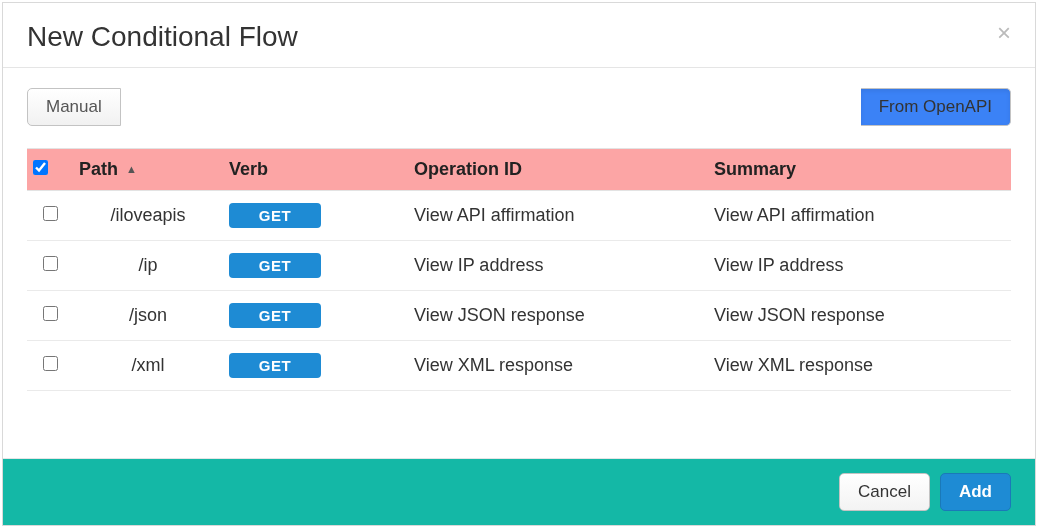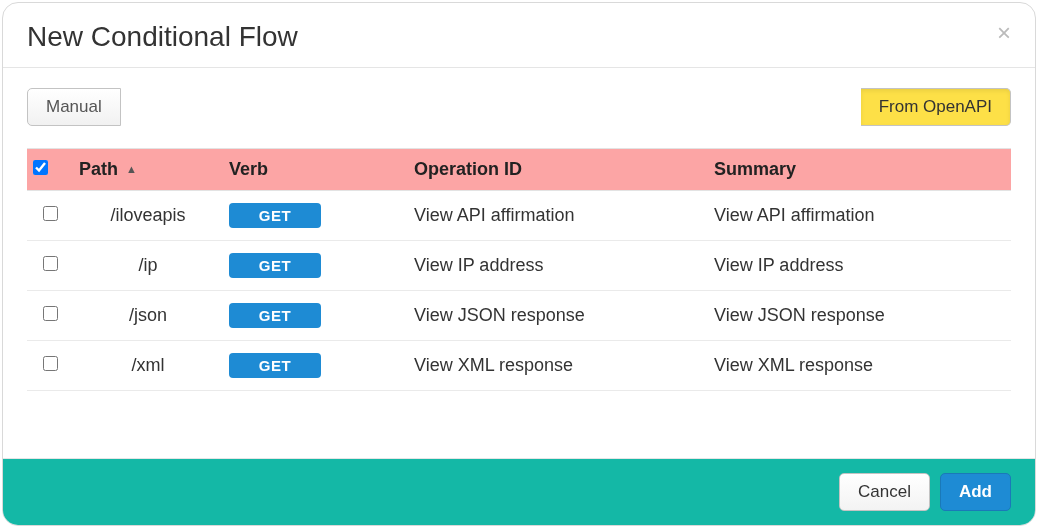--- a/index.html
+++ b/index.html
@@ -8,21 +8,21 @@
       background: #fff;
       width: 1038px;
       height: 528px;
       position: relative;
     }
     .modal {
       width: 1034px;
       height: 524px;
       margin: 2px;
       border: 1px solid #d9d9d9;
-      border-radius: 16px;
+      border-radius: 0;
       display: flex;
       flex-direction: column;
       overflow: hidden;
       background: #fff;
     }
     .modal-header {
       padding: 18px 24px 14px 24px;
       border-bottom: 1px solid #e5e5e5;
       display: flex;
       justify-content: space-between;
@@ -64,21 +64,21 @@
     .tab-btn:first-child {
       border-top-left-radius: 5px;
       border-bottom-left-radius: 5px;
     }
     .tab-btn:last-child {
       border-top-right-radius: 5px;
       border-bottom-right-radius: 5px;
       border-left: none;
     }
     .tab-btn.active {
-      background: #fde047;
+      background: #3b82f6;
       color: #333;
       box-shadow: inset 0 2px 4px rgba(0,0,0,0.08);
     }
     .flow-table {
       width: 100%;
       border-collapse: collapse;
     }
     .flow-table thead th {
       text-align: left;
       font-size: 18px;

